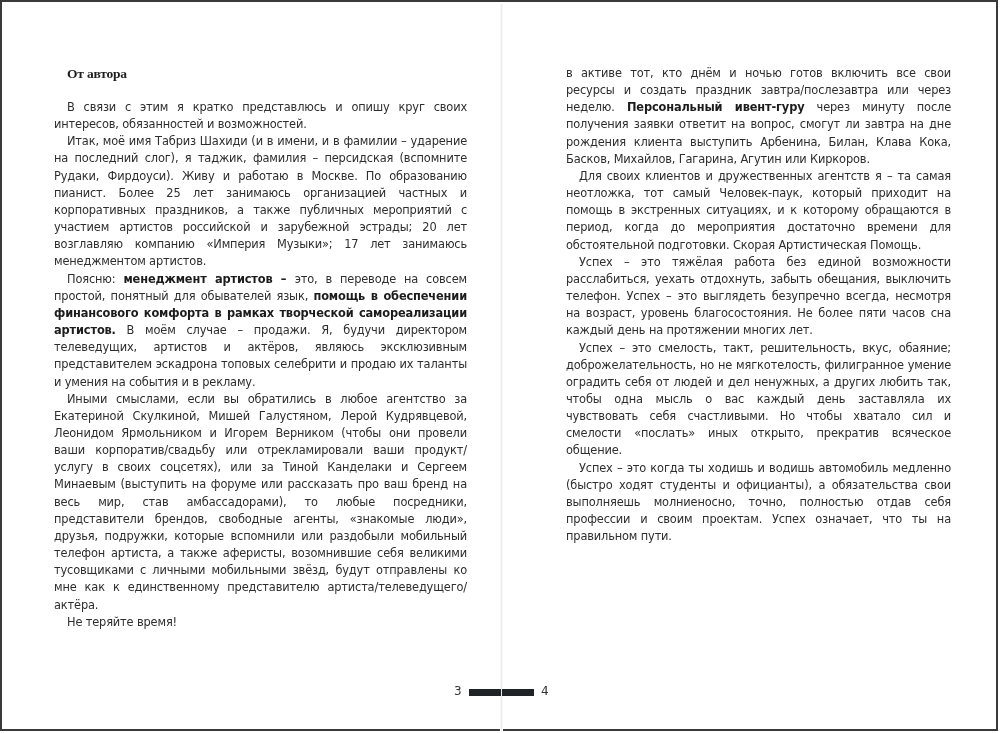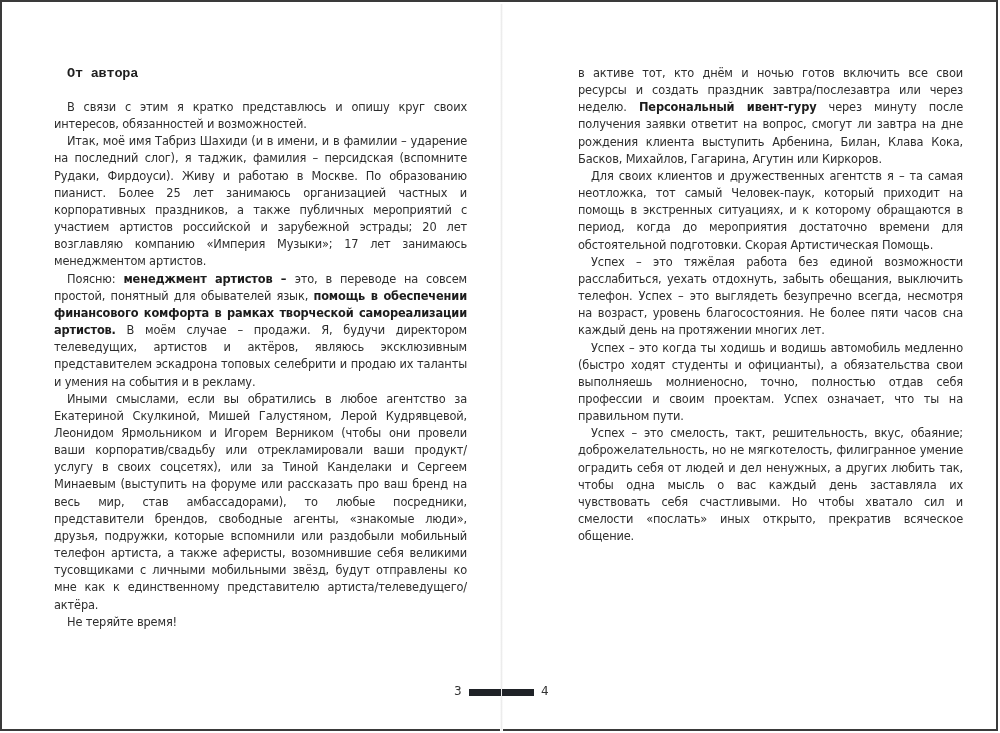--- a/index.html
+++ b/index.html
@@ -17,25 +17,25 @@
   .page { position: absolute; top: 0; }
   .page.left { left: 52px; width: 413px; }
   .page.right { left: 564px; width: 385px; }
   .text {
     font-family: "DejaVu Sans", sans-serif;
     font-size: 11.4px; line-height: 17.15px; color: #2e2e2e;
     text-align: justify; letter-spacing: -0.15px;
   }
   .heading {
     position: absolute; left: 13px; top: 64px; margin: 0;
-    font-family: Liberation Mono, monospace; font-weight: bold;
+    font-family: Liberation Serif, serif; font-weight: bold;
     font-size: 13.5px; color: #1e1e1e; letter-spacing: -0.2px;
   }
   .left .body { position: absolute; top: 97px; left: 0; width: 413px; }
-  .right .body { position: absolute; top: 63px; left: 12px; width: 385px; }
+  .right .body { position: absolute; top: 63px; left: 0; width: 385px; }
   p { margin: 0; text-indent: 13px; }
   p.noindent { text-indent: 0; }
   b { font-weight: bold; color: #1c1c1c; }
   .footer {
     position: absolute; top: 682px; left: 0; width: 1000px; height: 20px;
   }
   .pnum {
     position: absolute; top: 0; font-family: "DejaVu Sans", sans-serif;
     font-size: 12px; color: #333;
   }
@@ -61,22 +61,22 @@
         <p><span>Не теряйте время!</span></p>
       </div>
   </div>
 
   <div class="page right">
     <div class="body text" id="right-body">
       <div id="right-paras">
           <p class="noindent"><span>в активе тот, кто днём и ночью готов включить все свои ресурсы и создать праздник завтра/послезавтра или через неделю. </span><b>Персональный ивент-гуру</b><span> через минуту после получения заявки ответит на вопрос, смогут ли завтра на дне рождения клиента выступить Арбенина, Билан, Клава Кока, Басков, Михайлов, Гагарина, Агутин или Киркоров.</span></p>
           <p><span>Для своих клиентов и дружественных агентств я – та самая неотложка, тот самый Человек-паук, который приходит на помощь в экстренных ситуациях, и к которому обращаются в период, когда до мероприятия достаточно времени для обстоятельной подготовки. Скорая Артистическая Помощь.</span></p>
           <p><span>Успех – это тяжёлая работа без единой возможности расслабиться, уехать отдохнуть, забыть обещания, выключить телефон. Успех – это выглядеть безупречно всегда, несмотря на возраст, уровень благосостояния. Не более пяти часов сна каждый день на протяжении многих лет.</span></p>
+          <p><span>Успех – это смелость, такт, решительность, вкус, обаяние; доброжелательность, но не мягкотелость, филигранное умение оградить себя от людей и дел ненужных, а других любить так, чтобы одна мысль о вас каждый день заставляла их чувствовать себя счастливыми. Но чтобы хватало сил и смелости «послать» иных открыто, прекратив всяческое общение.</span></p>
           <p><span>Успех – это когда ты ходишь и водишь автомобиль медленно (быстро ходят студенты и официанты), а обязательства свои выполняешь молниеносно, точно, полностью отдав себя профессии и своим проектам. Успех означает, что ты на правильном пути.</span></p>
-          <p><span>Успех – это смелость, такт, решительность, вкус, обаяние; доброжелательность, но не мягкотелость, филигранное умение оградить себя от людей и дел ненужных, а других любить так, чтобы одна мысль о вас каждый день заставляла их чувствовать себя счастливыми. Но чтобы хватало сил и смелости «послать» иных открыто, прекратив всяческое общение.</span></p>
         </div>
 
     </div>
   </div>
 
   <div class="footer">
     <span class="pnum l">3</span>
     <span class="bar l"></span>
     <span class="bar r"></span>
     <span class="pnum r">4</span>

